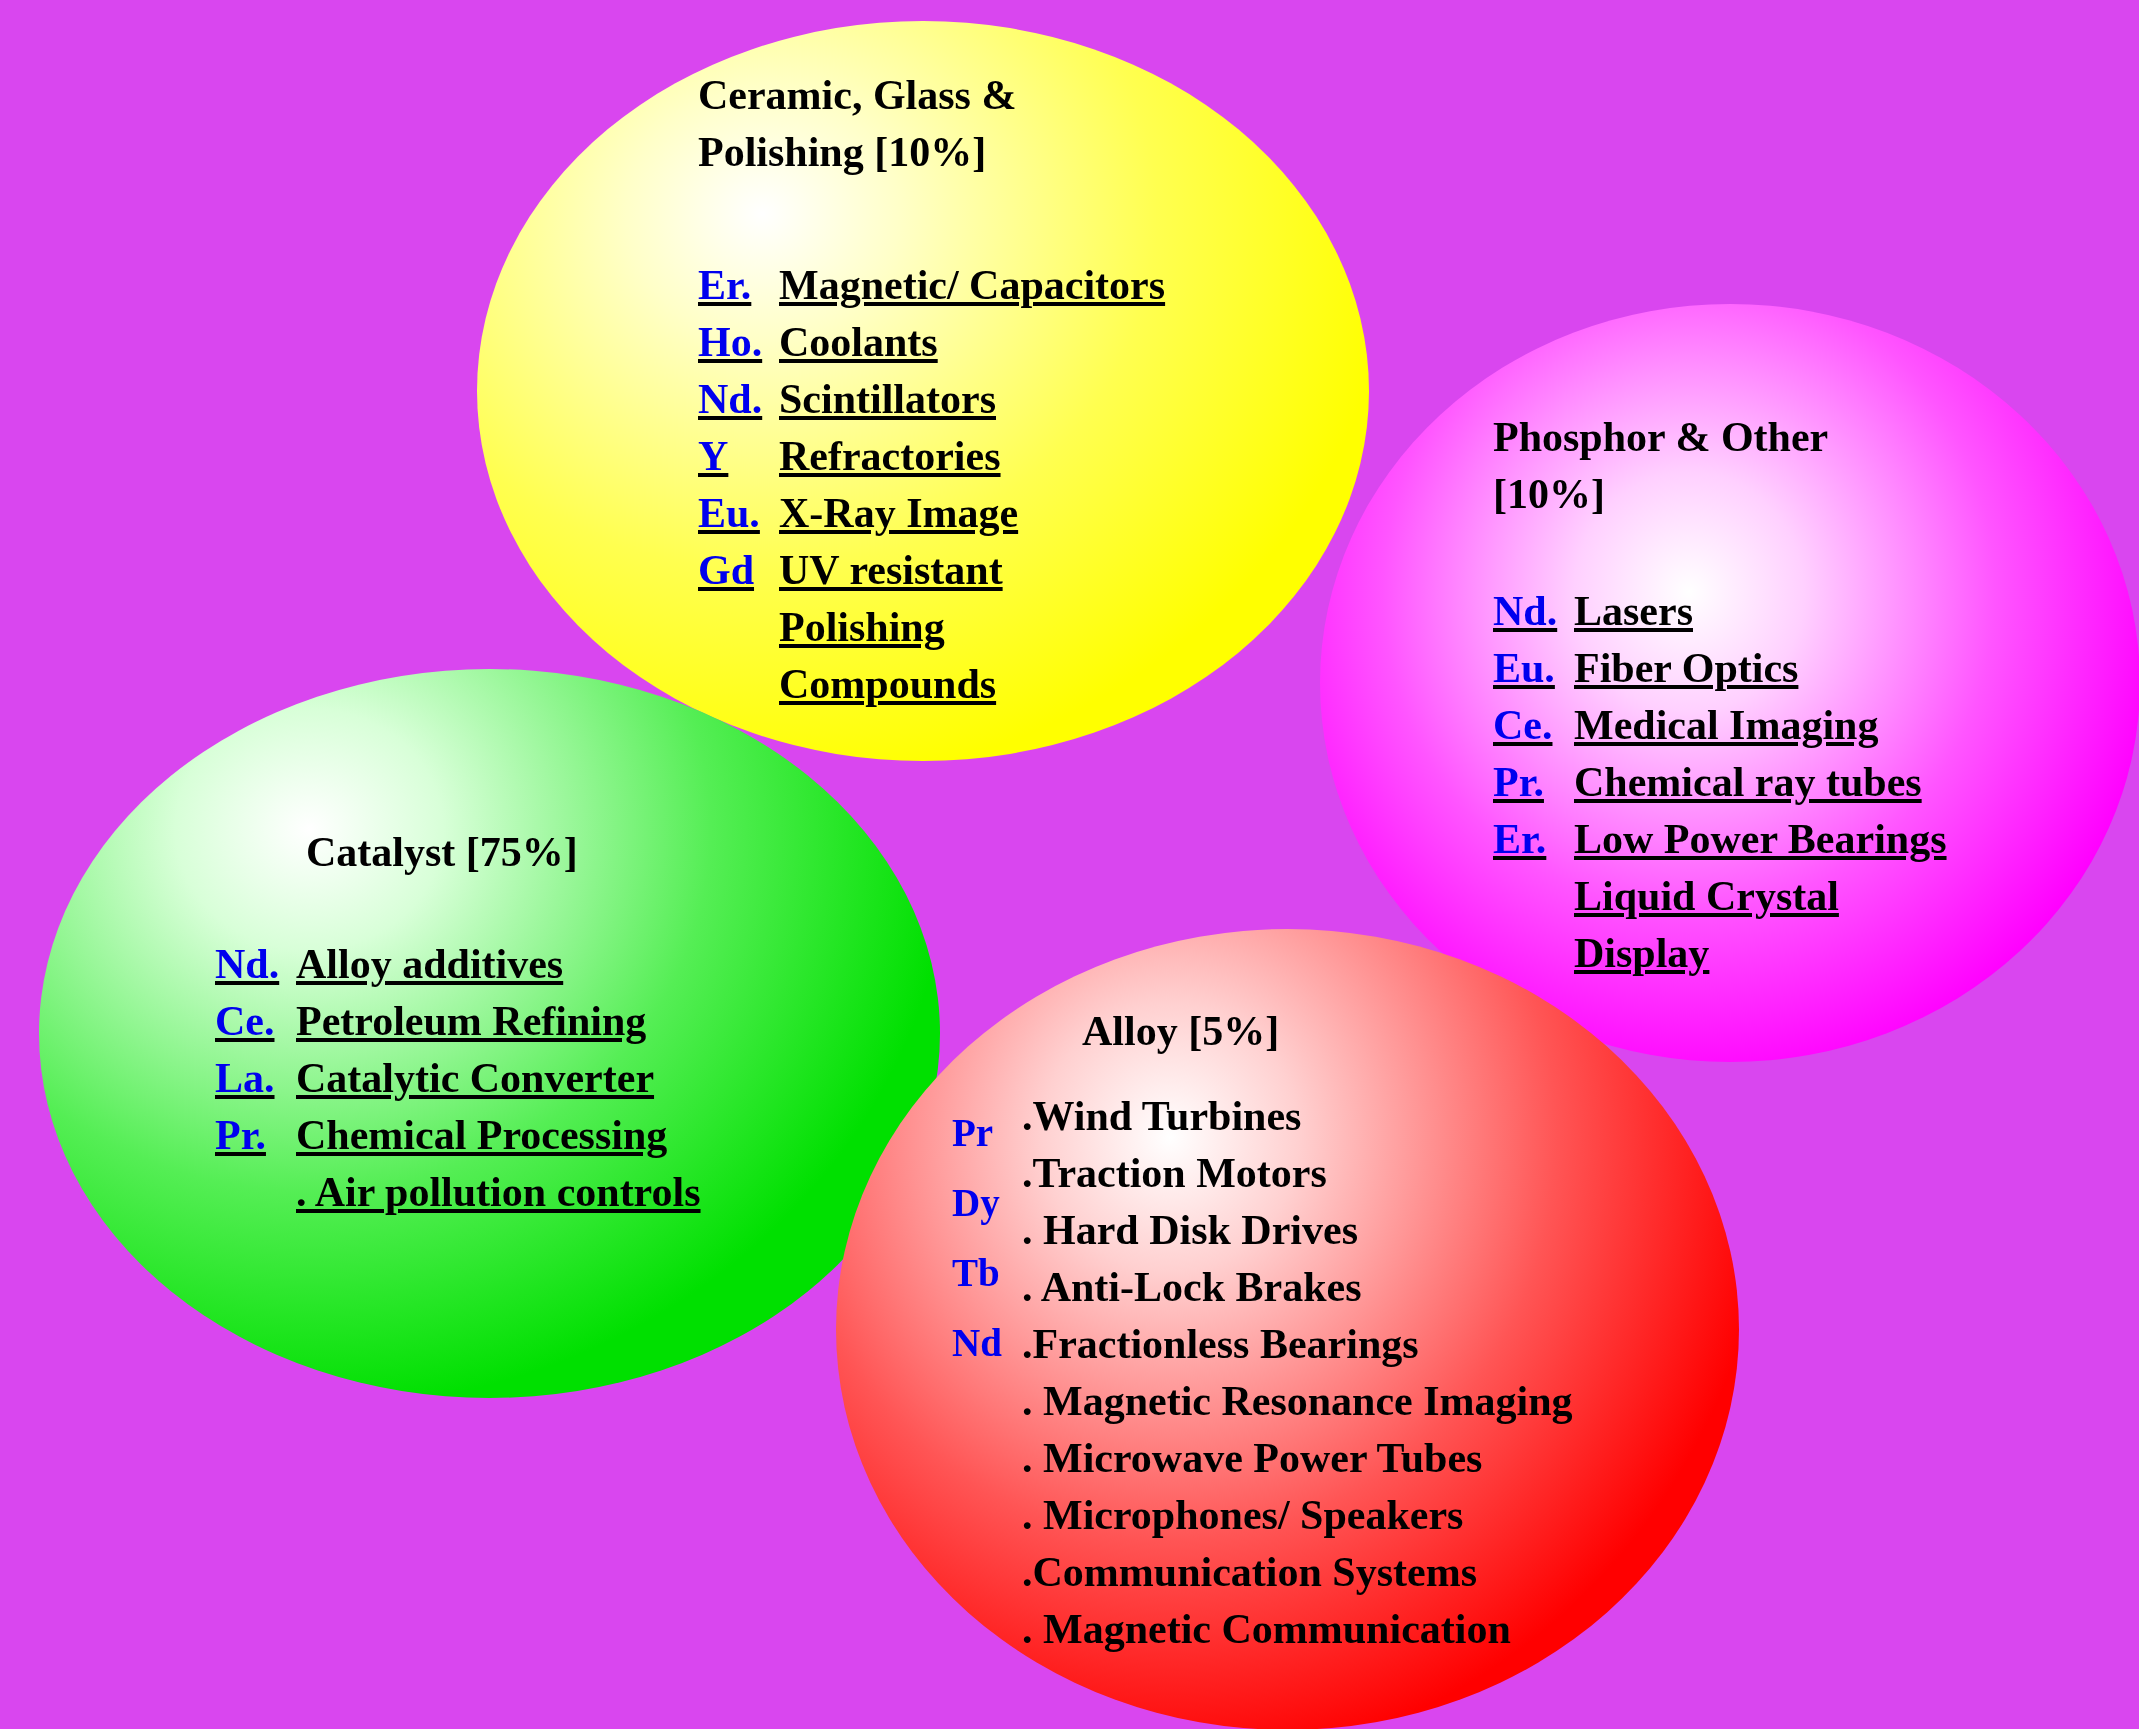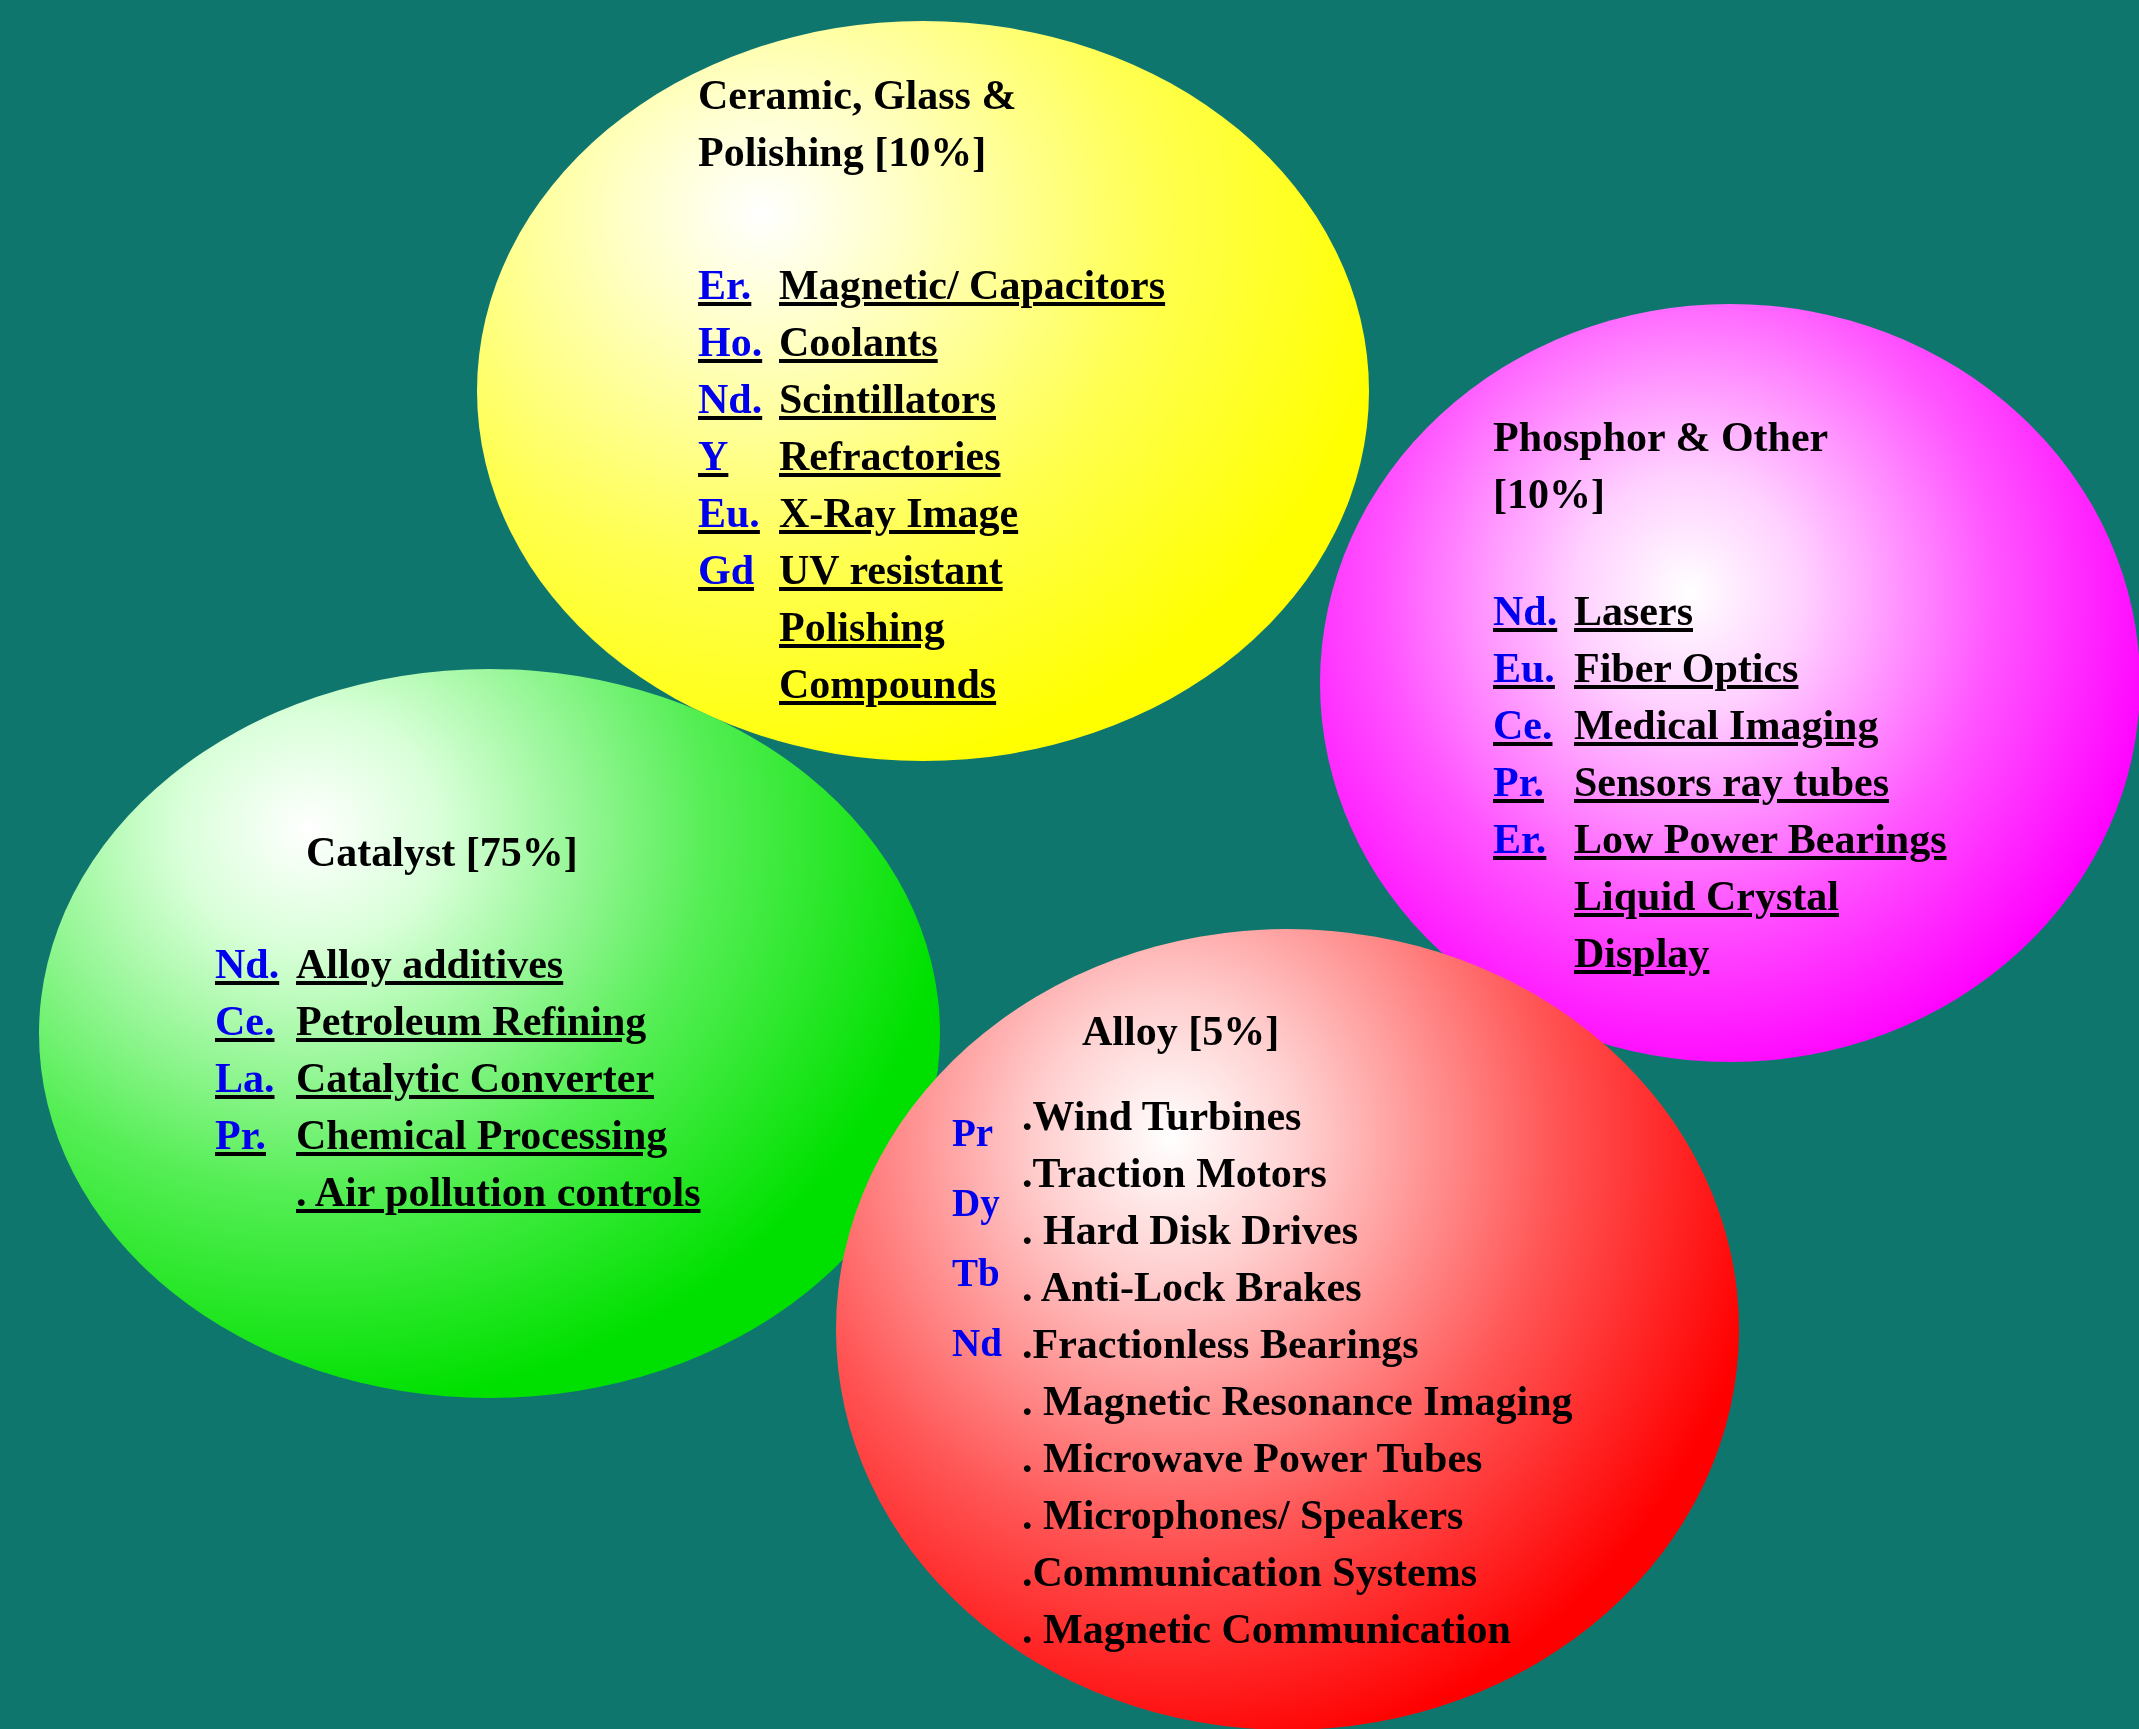--- a/index.html
+++ b/index.html
@@ -1,21 +1,21 @@
 <!DOCTYPE html>
 <html style="font-size:12.4px"><head>
 <meta charset="utf-8">
 <style>
   * { box-sizing: border-box; }
   html, body { margin: 0; padding: 0; background: #ffffff; }
   .canvas {
     position: relative;
     width: 2140px;
     height: 1730px;
-    background: #0f766e;
+    background: #d946ef;
     overflow: hidden;
     font-family: "Liberation Serif", serif;
     font-weight: 700;
     color: #000000;
     padding-left: 20px;
   }
   .bubble { position: absolute; border-radius: 50%; }
 
   .b-ceramic {
     left: 477px; top: 21px; width: 892px; height: 740px;
@@ -119,21 +119,21 @@
       <div class="item">
         <span class="sym">Eu.</span>
         <span class="txt">Fiber Optics</span>
       </div>
       <div class="item">
         <span class="sym">Ce.</span>
         <span class="txt">Medical Imaging</span>
       </div>
       <div class="item">
         <span class="sym">Pr.</span>
-        <span class="txt">Sensors ray tubes</span>
+        <span class="txt">Chemical ray tubes</span>
       </div>
       <div class="item">
         <span class="sym">Er.</span>
         <span class="txt">Low Power Bearings</span>
       </div>
       <div class="item">
         <span class="sym"></span>
         <span class="txt">Liquid Crystal</span>
       </div>
       <div class="item">

